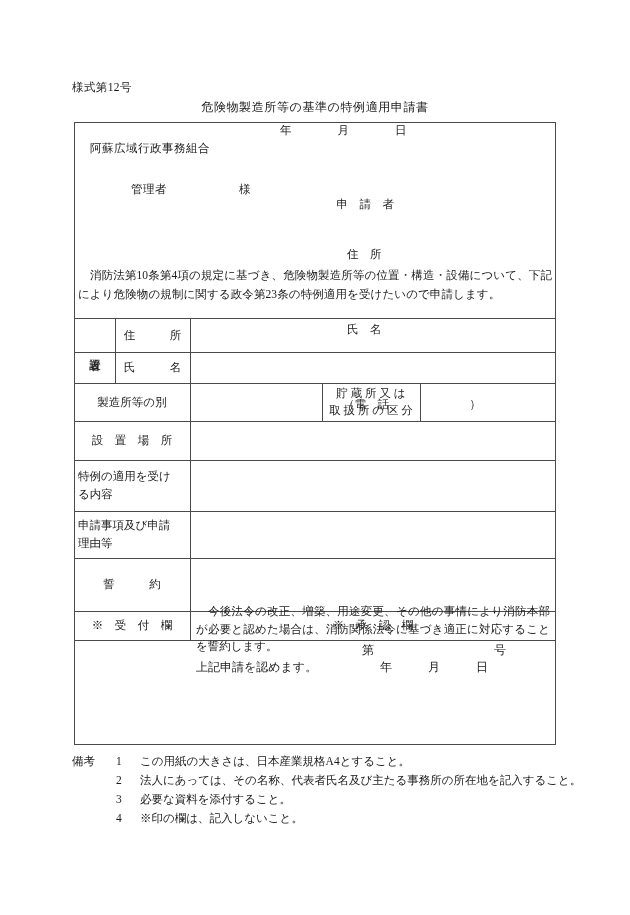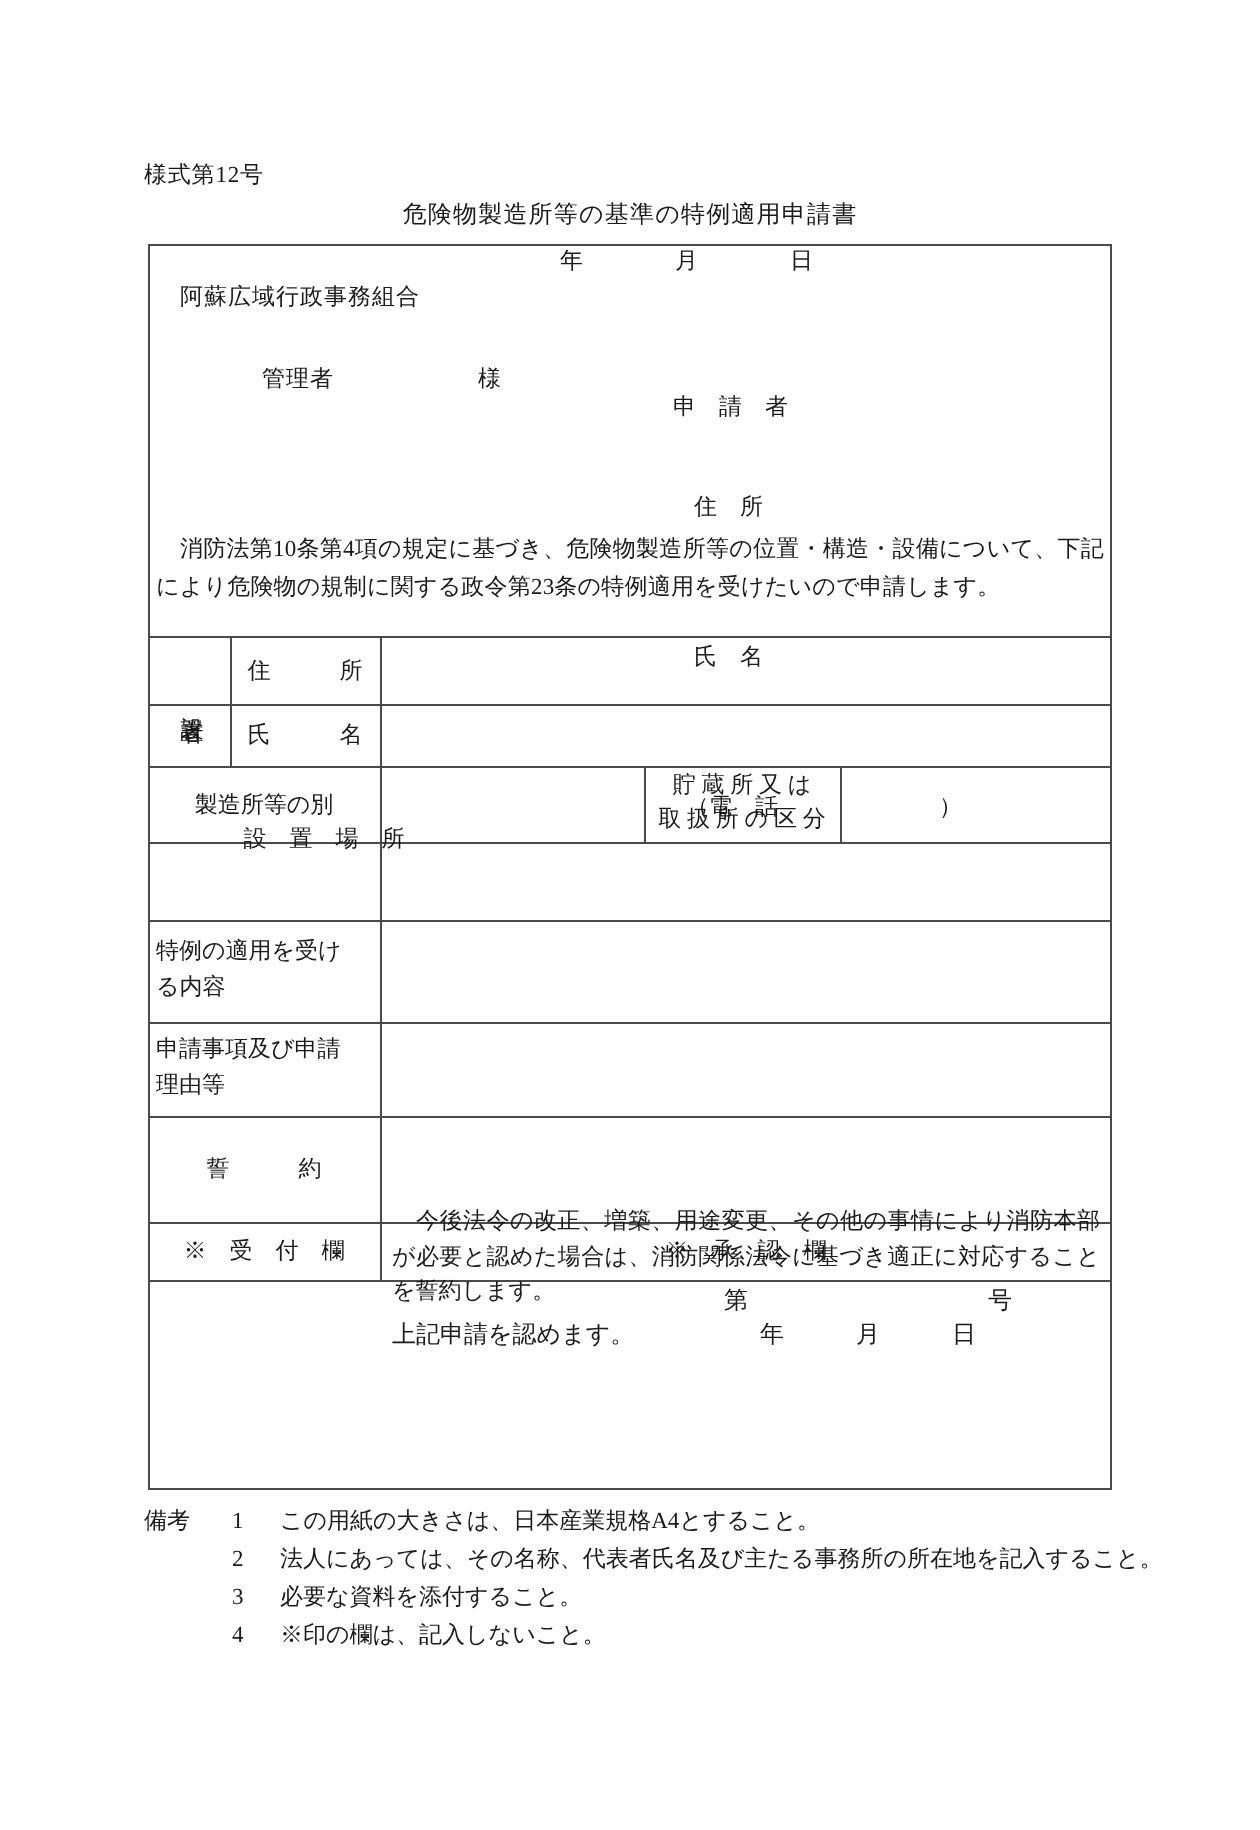--- a/index.html
+++ b/index.html
@@ -219,21 +219,21 @@
 
   <div class="cell ctr" style="left:115px; top:318px; width:75px; height:34px;">住　　　所</div>
 
   <div class="cell ctr" style="left:115px; top:352px; width:75px; height:31px;">氏　　　名</div>
 
   <div class="cell ctr" style="left:74px; top:383px; width:116px; height:38px;">製造所等の別</div>
 
   <div class="cell ctr" style="left:322px; top:383px; width:98px; height:38px; line-height:17px; text-align:center;">貯 蔵 所 又 は
 取 扱 所 の 区 分</div>
 
-  <div class="cell ctr" style="left:74px; top:400px; width:116px; height:39px;margin-left:30px;">設　置　場　所</div>
+  <div class="cell ctr" style="left:74px; top:421px; width:116px; height:39px;">設　置　場　所</div>
 
   <div class="cell lft" style="left:78px; top:460px; width:112px; height:51px; line-height:17.5px; align-items:center;">特例の適用を受け
 る内容</div>
 
   <div class="cell lft" style="left:78px; top:511px; width:112px; height:47px; line-height:17.5px; align-items:center;">申請事項及び申請
 理由等</div>
 
   <div class="cell ctr" style="left:74px; top:558px; width:116px; height:53px;">誓　　　約</div>
 
   <div class="body-text" style="left:196px; top:563px; width:354px;margin-top:40px;">今後法令の改正、増築、用途変更、その他の事情により消防本部が必要と認めた場合は、消防関係法令に基づき適正に対応することを誓約します。</div>

